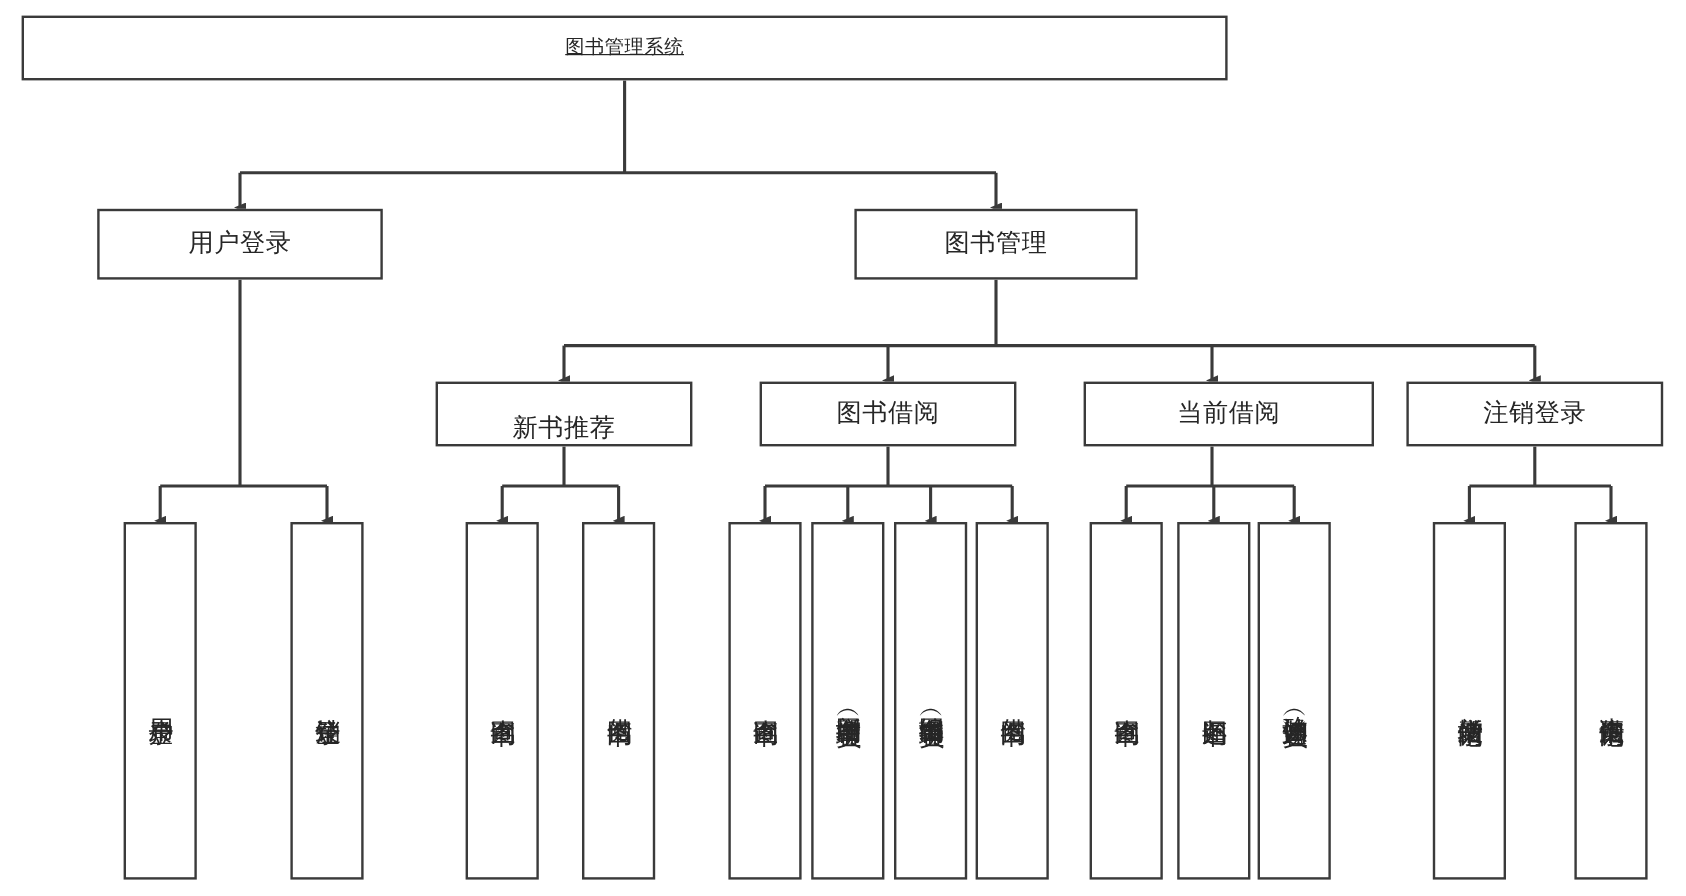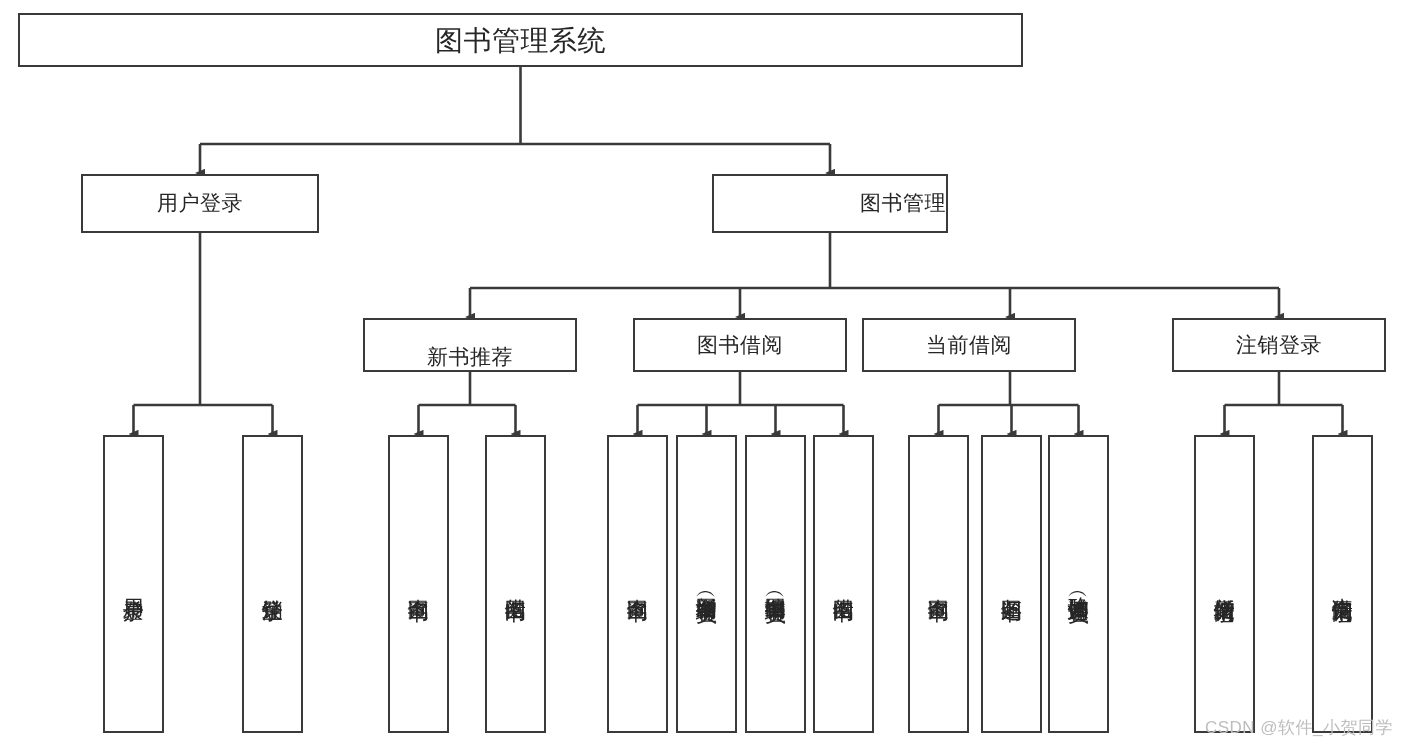--- a/index.html
+++ b/index.html
@@ -40,21 +40,22 @@
     display: block;
     text-align: center;
     line-height: 1.25;
     letter-spacing: 0.5px;
     white-space: nowrap;
   }
   .node.horiz .label {
     font-size: 21px;
   }
   .node.root .label {
-    font-size: 28px;
+    font-size: 16px;
+    text-decoration: underline;
   }
   .node.vert {
     align-items: center;
     justify-content: center;
     padding: 4px 0;
   }
   .node.vert .label {
     writing-mode: vertical-rl;
     text-orientation: upright;
     font-size: 21px;
@@ -120,30 +121,30 @@
         <path d="M1342.5,405 L1342.5,434" marker-end="url(#arrow)"></path>
       </g>
   </svg>
   <div id="nodes">
       <div class="node horiz root" style="left: 18px; top: 13px; width: 1005px; height: 54px;">
         <span class="label">图书管理系统</span>
       </div>
       <div class="node horiz" style="left: 81px; top: 174px; width: 238px; height: 59px;">
         <span class="label">用户登录</span>
       </div>
-      <div class="node horiz" style="left: 712px; top: 174px; width: 236px; height: 59px; justify-content: flex-end;">
+      <div class="node horiz" style="left: 712px; top: 174px; width: 236px; height: 59px;">
         <span class="label">图书管理</span>
       </div>
       <div class="node horiz" style="left: 363px; top: 318px; width: 214px; height: 54px; align-items: flex-end;">
         <span class="label">新书推荐</span>
       </div>
       <div class="node horiz" style="left: 633px; top: 318px; width: 214px; height: 54px;">
         <span class="label">图书借阅</span>
       </div>
-      <div class="node horiz" style="left: 862px; top: 318px; width: 214px; height: 54px;">
+      <div class="node horiz" style="left: 903px; top: 318px; width: 242px; height: 54px;">
         <span class="label">当前借阅</span>
       </div>
       <div class="node horiz" style="left: 1172px; top: 318px; width: 214px; height: 54px;">
         <span class="label">注销登录</span>
       </div>
       <div class="node vert" style="left: 103px; top: 435px; width: 61px; height: 298px;">
         <span class="label">用户登录</span>
       </div>
       <div class="node vert" style="left: 242px; top: 435px; width: 61px; height: 298px;">
         <span class="label">注销登录</span>
@@ -175,14 +176,13 @@
       <div class="node vert" style="left: 1048px; top: 435px; width: 61px; height: 298px;">
         <span class="label">确认归还（管理员）</span>
       </div>
       <div class="node vert" style="left: 1194px; top: 435px; width: 61px; height: 298px;">
         <span class="label">新增借阅记录</span>
       </div>
       <div class="node vert" style="left: 1312px; top: 435px; width: 61px; height: 298px;">
         <span class="label">查询借阅记录</span>
       </div>
     </div>
-  <div id="watermark">CSDN @软件_小贺同学</div>
 </div>
 
 </body></html>

